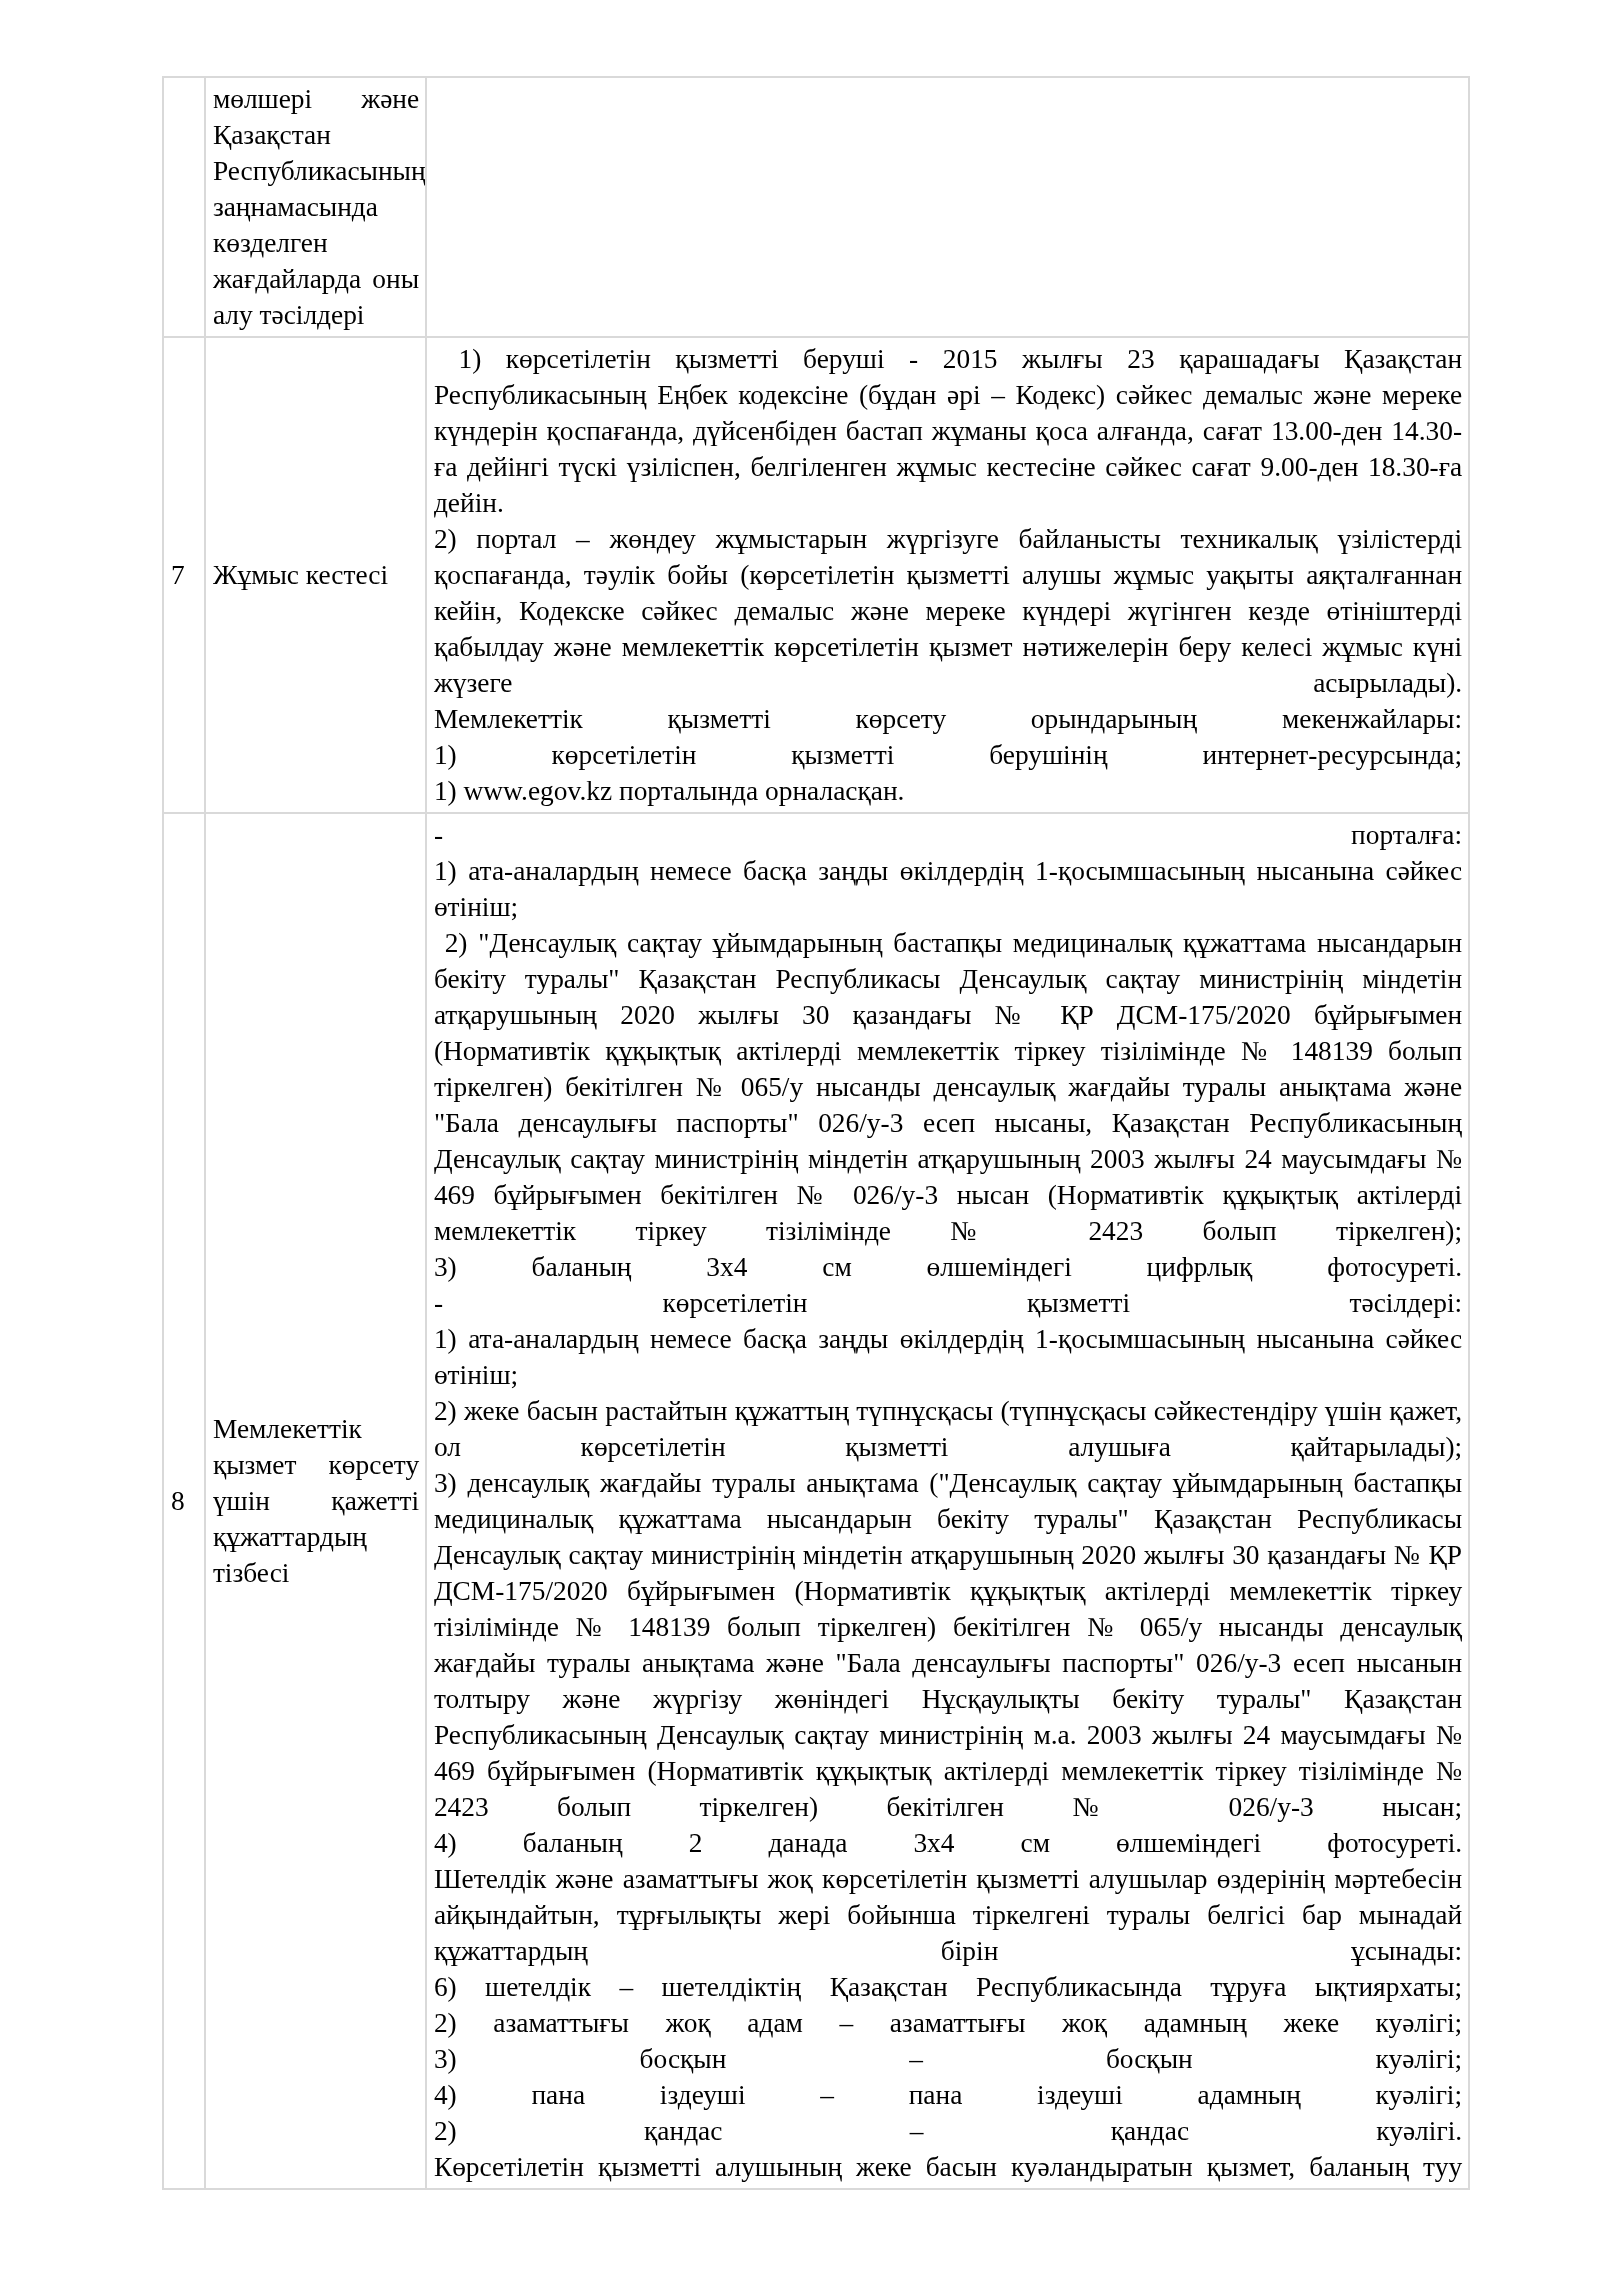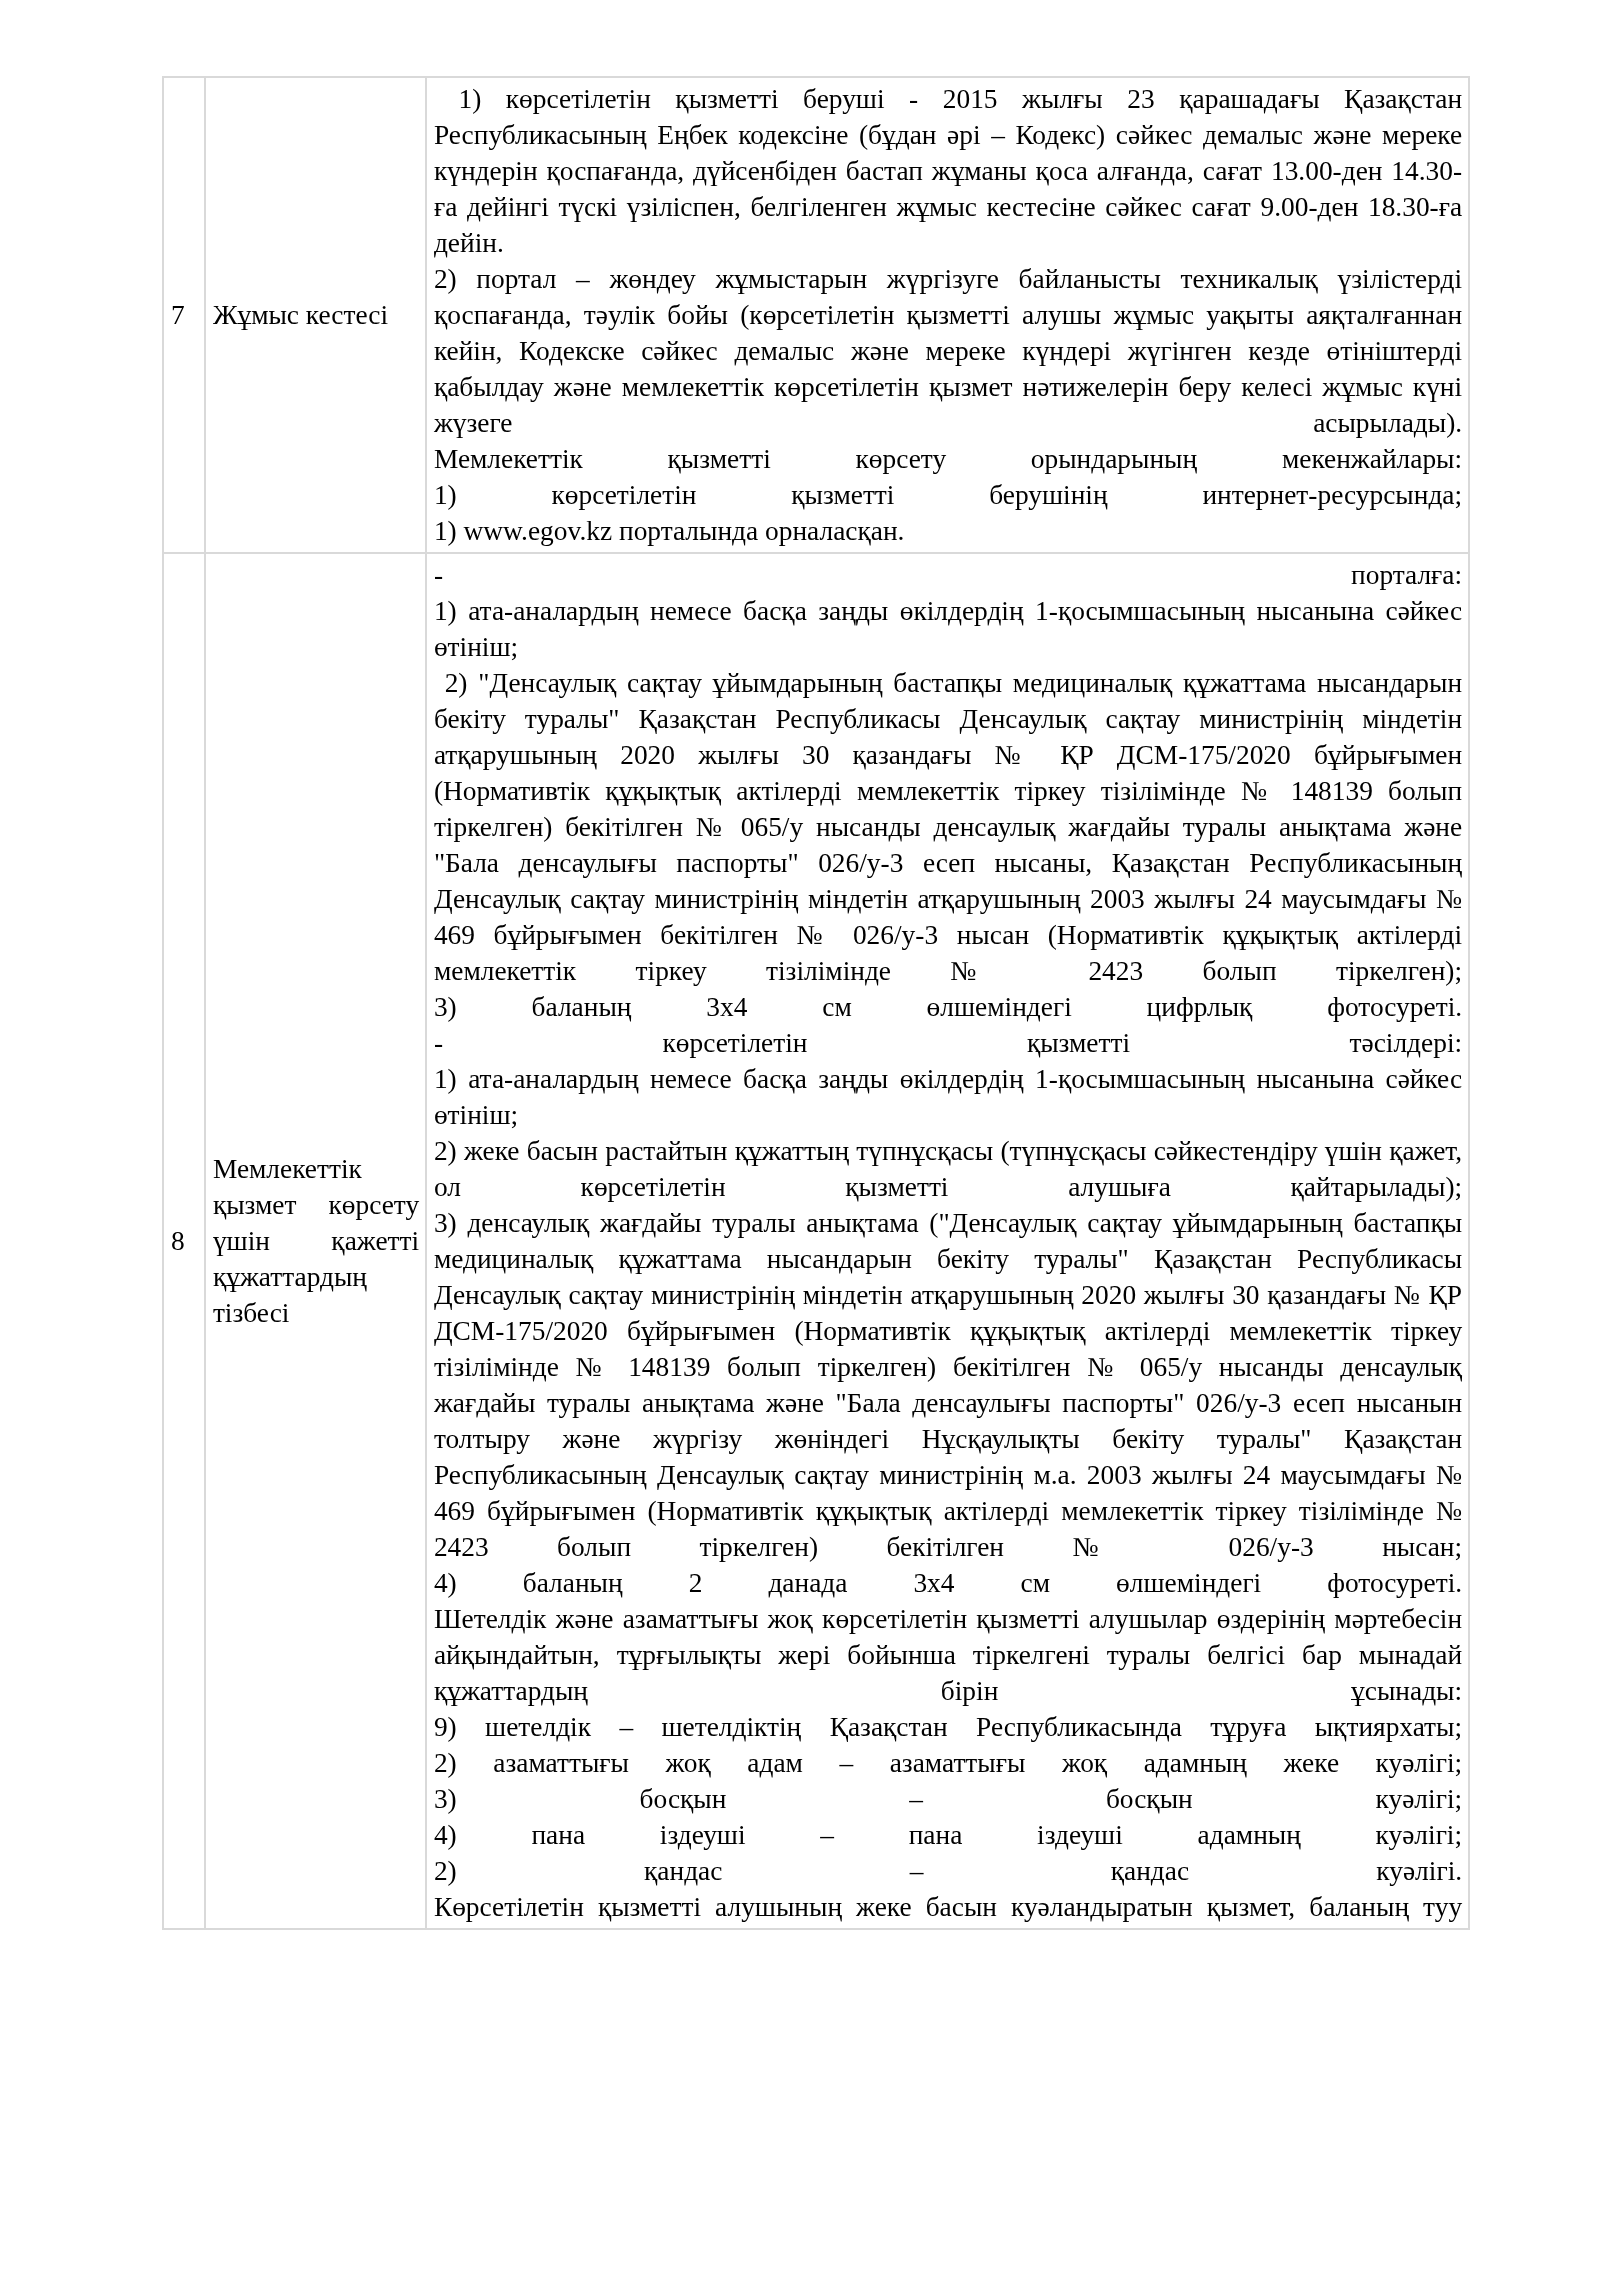--- a/index.html
+++ b/index.html
@@ -47,20 +47,25 @@
 <body>
 
 <div class="page">
   <table class="doc">
     <colgroup>
       <col class="c-num">
       <col class="c-label">
       <col class="c-content">
     </colgroup>
     <tbody>
+      <tr class="r-top">
+        <td class="cell-num"></td>
+        <td class="cell-label">мөлшері және Қазақстан Республикасының заңнамасында көзделген жағдайларда оны алу тәсілдері</td>
+        <td class="cell-content"></td>
+      </tr>
       <tr class="r-7">
         <td class="cell-num">7</td>
         <td class="cell-label">Жұмыс кестесі</td>
         <td class="cell-content">
             <div class="para">&nbsp;1) көрсетілетін қызметті беруші - 2015 жылғы 23 қарашадағы Қазақстан Республикасының Еңбек кодексіне (бұдан әрі – Кодекс) сәйкес демалыс және мереке күндерін қоспағанда, дүйсенбіден бастап жұманы қоса алғанда, сағат 13.00-ден 14.30-ға дейінгі түскі үзіліспен, белгіленген жұмыс кестесіне сәйкес сағат 9.00-ден 18.30-ға дейін.</div>
             <div class="para jl">2) портал – жөндеу жұмыстарын жүргізуге байланысты техникалық үзілістерді қоспағанда, тәулік бойы (көрсетілетін қызметті алушы жұмыс уақыты аяқталғаннан кейін, Кодекске сәйкес демалыс және мереке күндері жүгінген кезде өтініштерді қабылдау және мемлекеттік көрсетілетін қызмет нәтижелерін беру келесі жұмыс күні жүзеге асырылады).</div>
             <div class="para jl">Мемлекеттік қызметті көрсету орындарының мекенжайлары:</div>
             <div class="para jl">1) көрсетілетін қызметті берушінің интернет-ресурсында;</div>
             <div class="para">1) www.egov.kz порталында орналасқан.</div>
           </td>
@@ -72,21 +77,21 @@
             <div class="para jl">- порталға:</div>
             <div class="para">1) ата-аналардың немесе басқа заңды өкілдердің 1-қосымшасының нысанына сәйкес өтініш;</div>
             <div class="para jl">&nbsp;2) "Денсаулық сақтау ұйымдарының бастапқы медициналық құжаттама нысандарын бекіту туралы" Қазақстан Республикасы Денсаулық сақтау министрінің міндетін атқарушының 2020 жылғы 30 қазандағы № ҚР ДСМ-175/2020 бұйрығымен (Нормативтік құқықтық актілерді мемлекеттік тіркеу тізілімінде № 148139 болып тіркелген) бекітілген № 065/у нысанды денсаулық жағдайы туралы анықтама және "Бала денсаулығы паспорты" 026/у-3 есеп нысаны, Қазақстан Республикасының Денсаулық сақтау министрінің міндетін атқарушының 2003 жылғы 24 маусымдағы № 469 бұйрығымен бекітілген № 026/у-3 нысан (Нормативтік құқықтық актілерді мемлекеттік тіркеу тізілімінде № 2423 болып тіркелген);</div>
             <div class="para jl">3) баланың 3х4 см өлшеміндегі цифрлық фотосуреті.</div>
             <div class="para jl">- көрсетілетін қызметті тәсілдері:</div>
             <div class="para">1) ата-аналардың немесе басқа заңды өкілдердің 1-қосымшасының нысанына сәйкес өтініш;</div>
             <div class="para jl">2) жеке басын растайтын құжаттың түпнұсқасы (түпнұсқасы сәйкестендіру үшін қажет, ол көрсетілетін қызметті алушыға қайтарылады);</div>
             <div class="para jl">3) денсаулық жағдайы туралы анықтама ("Денсаулық сақтау ұйымдарының бастапқы медициналық құжаттама нысандарын бекіту туралы" Қазақстан Республикасы Денсаулық сақтау министрінің міндетін атқарушының 2020 жылғы 30 қазандағы № ҚР ДСМ-175/2020 бұйрығымен (Нормативтік құқықтық актілерді мемлекеттік тіркеу тізілімінде № 148139 болып тіркелген) бекітілген № 065/у нысанды денсаулық жағдайы туралы анықтама және "Бала денсаулығы паспорты" 026/у-3 есеп нысанын толтыру және жүргізу жөніндегі Нұсқаулықты бекіту туралы" Қазақстан Республикасының Денсаулық сақтау министрінің м.а. 2003 жылғы 24 маусымдағы № 469 бұйрығымен (Нормативтік құқықтық актілерді мемлекеттік тіркеу тізілімінде № 2423 болып тіркелген) бекітілген № 026/у-3 нысан;</div>
             <div class="para jl">4) баланың 2 данада 3х4 см өлшеміндегі фотосуреті.</div>
             <div class="para jl">Шетелдік және азаматтығы жоқ көрсетілетін қызметті алушылар өздерінің мәртебесін айқындайтын, тұрғылықты жері бойынша тіркелгені туралы белгісі бар мынадай құжаттардың бірін ұсынады:</div>
-            <div class="para jl">9) шетелдік – шетелдіктің Қазақстан Республикасында тұруға ықтиярхаты;</div>
+            <div class="para jl">6) шетелдік – шетелдіктің Қазақстан Республикасында тұруға ықтиярхаты;</div>
             <div class="para jl">2) азаматтығы жоқ адам – азаматтығы жоқ адамның жеке куәлігі;</div>
             <div class="para jl">3) босқын – босқын куәлігі;</div>
             <div class="para jl">4) пана іздеуші – пана іздеуші адамның куәлігі;</div>
             <div class="para jl">2) қандас – қандас куәлігі.</div>
             <div class="para jl">Көрсетілетін қызметті алушының жеке басын куәландыратын қызмет, баланың туу</div>
           </td>
       </tr>
     </tbody>
   </table>
 </div>

